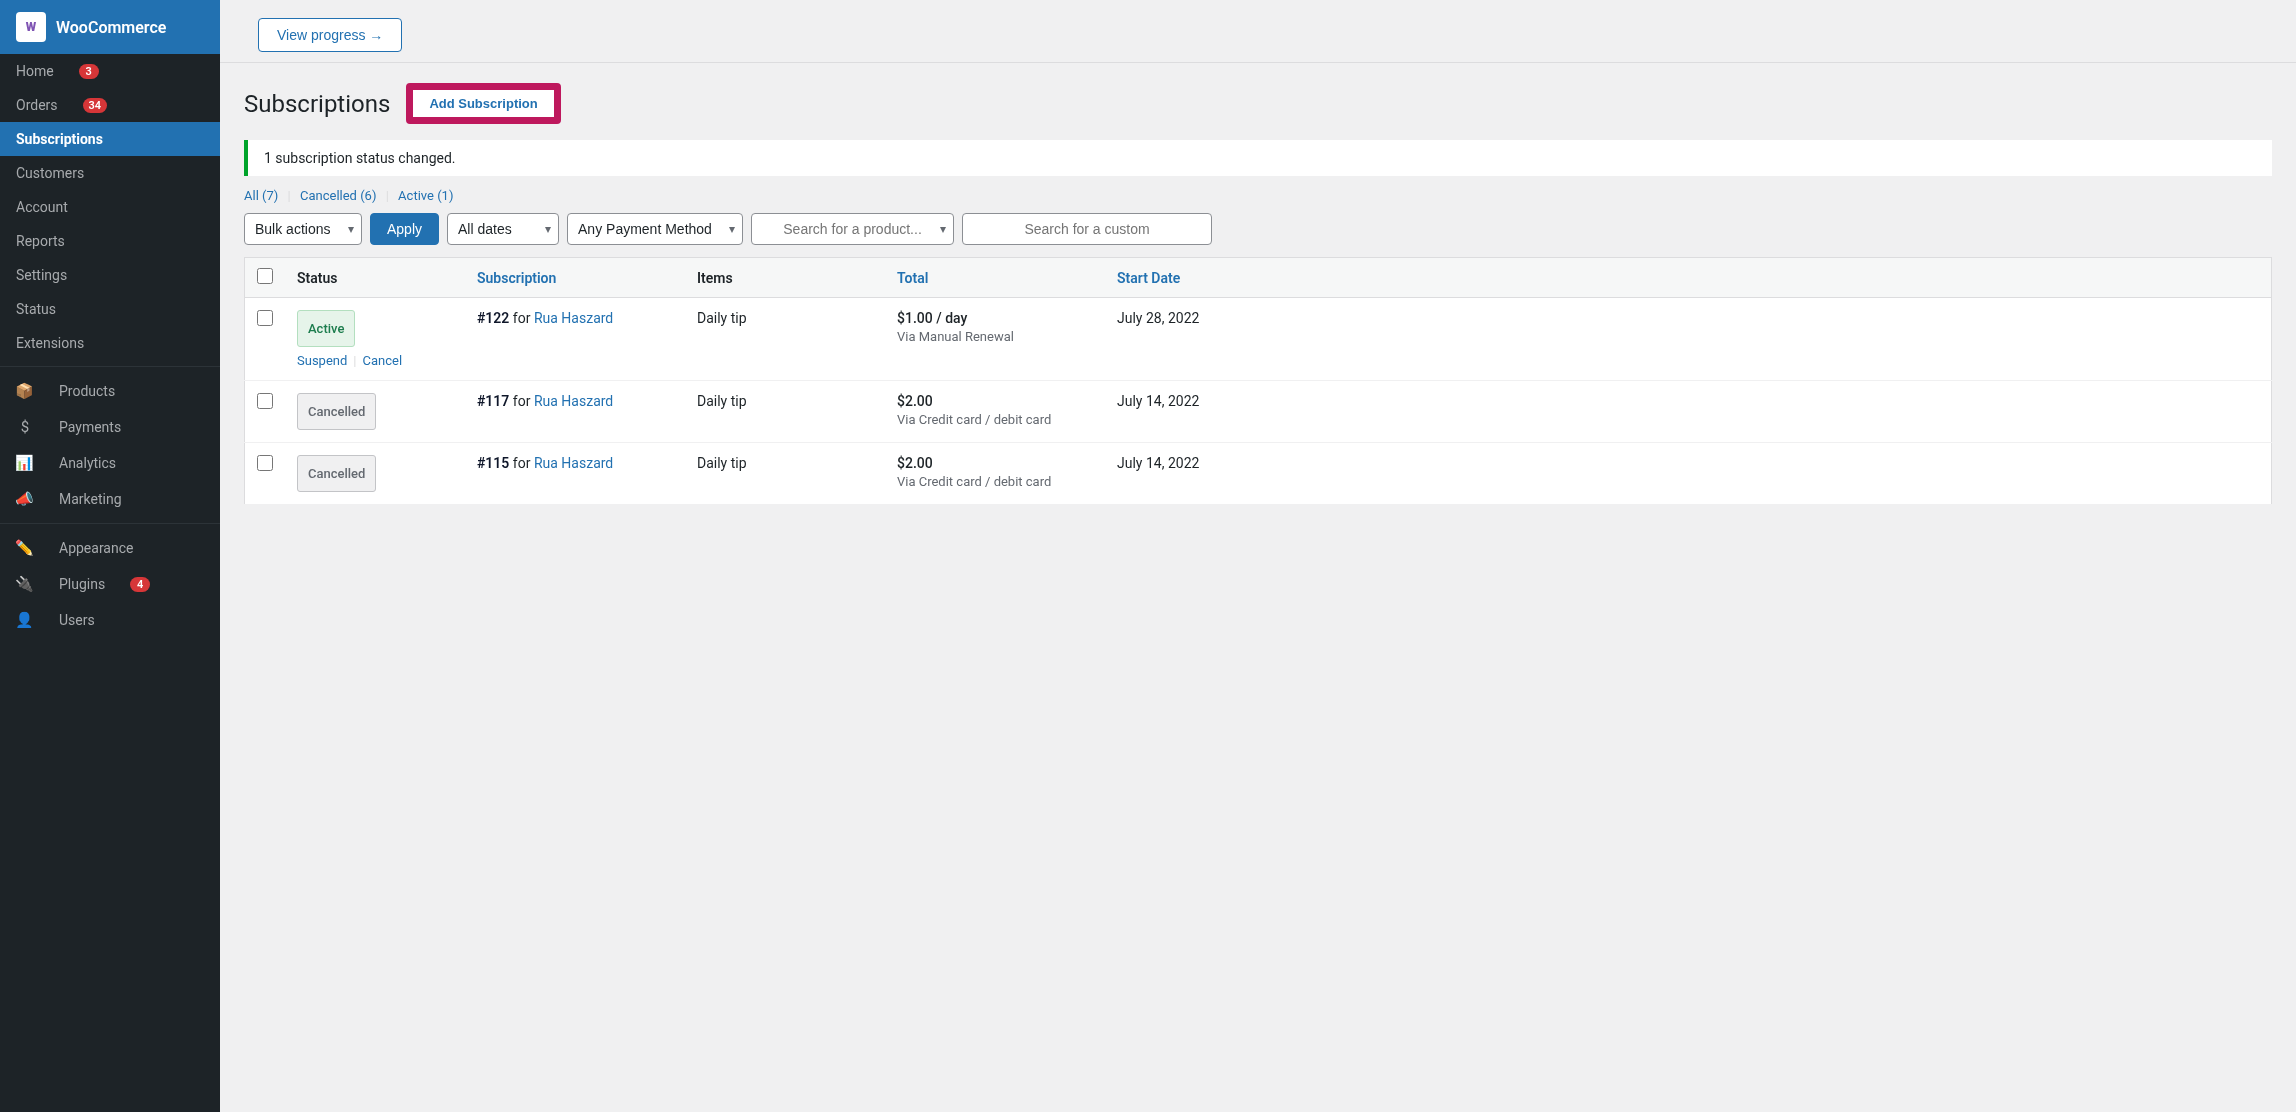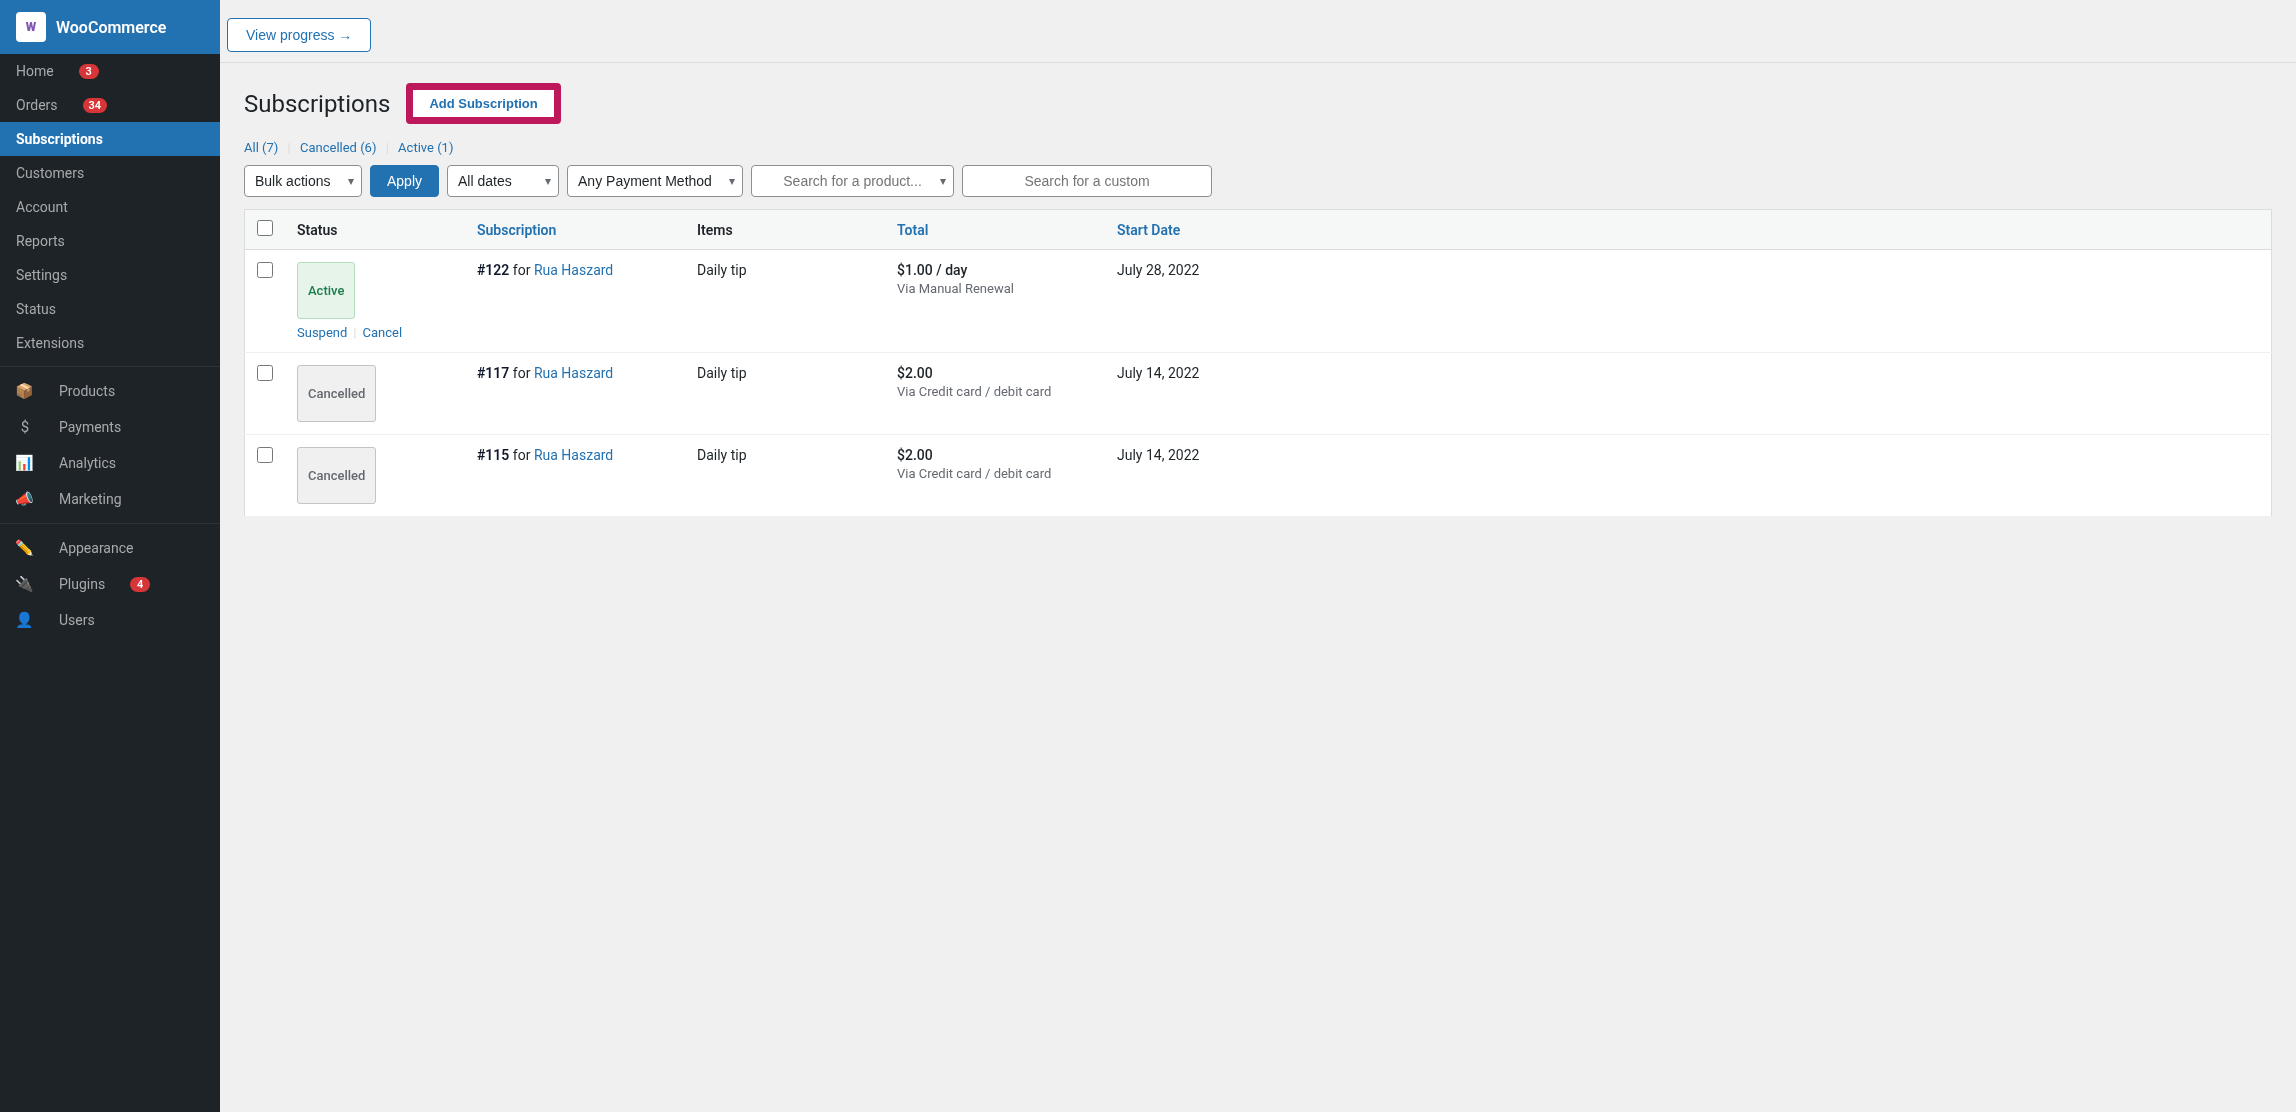--- a/index.html
+++ b/index.html
@@ -65,21 +65,21 @@
 
     
     #main {
       flex: 1;
       overflow-y: auto;
       background: #f0f0f1;
     }
 
     .top-bar {
       background: #f0f0f1;
-      padding: 18px 7px 10px;
+      padding: 18px 38px 10px;
       border-bottom: 1px solid #dcdcde;
     }
     .view-progress-btn {
       border: 1px solid #2271b1;
       background: white;
       color: #2271b1;
       padding: 8px 18px;
       border-radius: 4px;
       cursor: pointer;
       font-size: 14px;
@@ -243,21 +243,21 @@
       vertical-align: top;
       font-size: 14px;
       color: #1d2327;
     }
     .subscriptions-table input[type="checkbox"] {
       width: 16px; height: 16px; cursor: pointer;
     }
 
     .status-badge {
       display: inline-block;
-      padding: 20px 10px;
+      padding: 10px 10px;
       border-radius: 3px;
       font-size: 13px;
       font-weight: 500;
     }
     .status-active {
       background: #e6f4ea;
       color: #1d7d4e;
       border: 1px solid #b3dfbf;
     }
     .status-cancelled {
@@ -391,20 +391,23 @@
 
   <div class="content-area">
 
     <div class="page-title-row">
       <h1 class="page-title">Subscriptions</h1>
       <button class="add-btn">
         <span>Add Subscription</span>
       </button>
     </div>
 
+    <div class="notice-success">
+      <span>1 subscription status changed.</span>
+    </div>
 
 
     <div class="filter-links">
       <a>All (7)</a>
       <span class="sep">|</span>
       <a>Cancelled (6)</a>
       <span class="sep">|</span>
       <a>Active (1)</a>
     </div>
 

